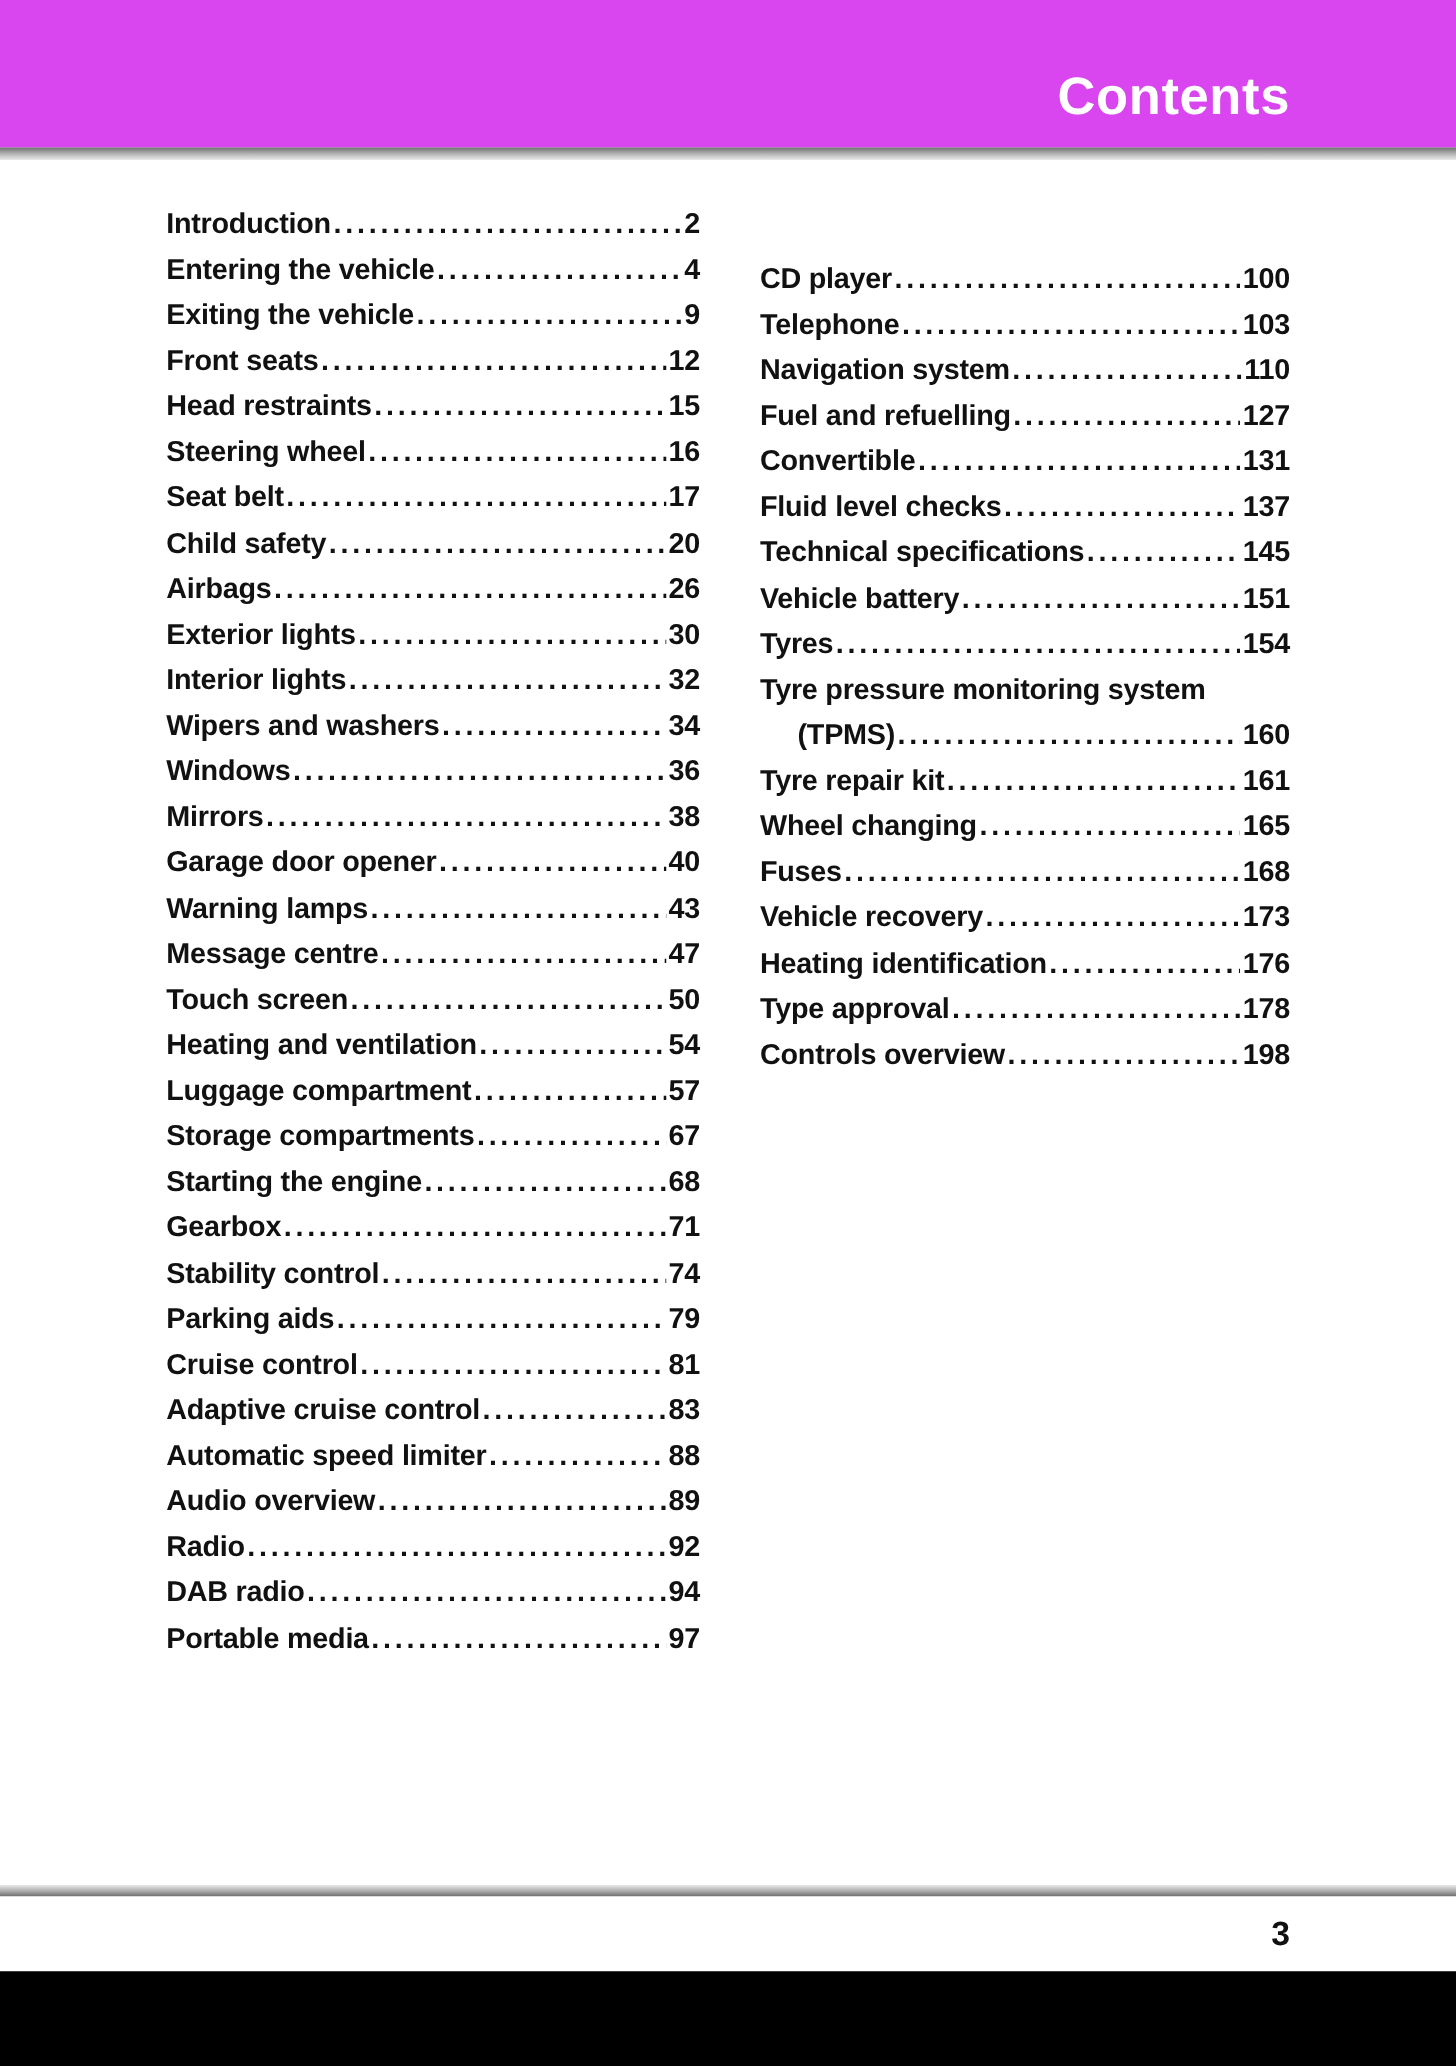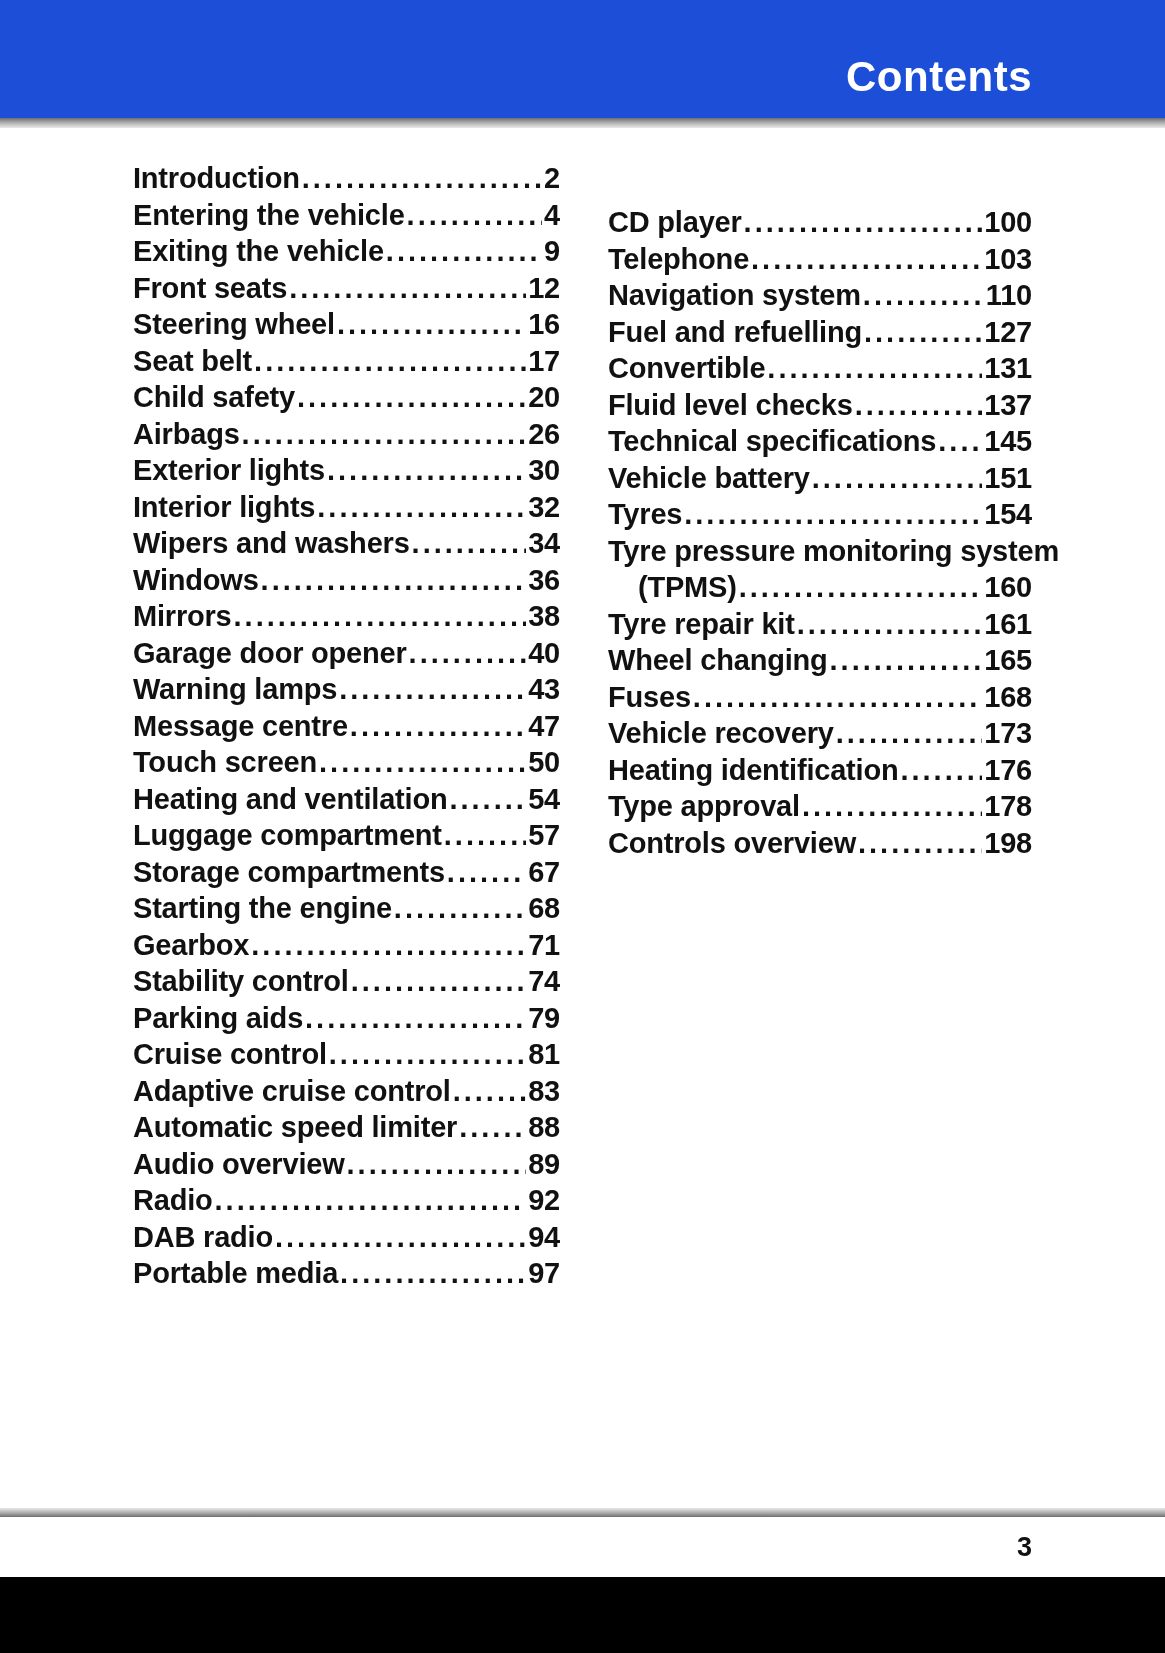--- a/index.html
+++ b/index.html
@@ -11,21 +11,21 @@
     width: 1165px;
     height: 1653px;
     background: #ffffff;
     overflow: hidden;
     margin: 0 auto;
   }
 
   
   .header {
     height: 118px;
-    background: #1d4ed8;
+    background: #d946ef;
     display: flex;
     justify-content: flex-end;
     align-items: flex-end;
     padding: 0 133px 20px 0;
   }
   .header-title {
     color: #ffffff;
     font-size: 42px;
     font-weight: bold;
     letter-spacing: 0.5px;
@@ -36,21 +36,21 @@
     background: linear-gradient(to bottom, #6f6f6f 0%, #b9b9b9 55%, #e9e9e9 100%);
   }
 
   
   .content {
     display: flex;
     padding: 32px 0 0 133px;
   }
   .toc-column {
     color: #111111;
-    font-size: 29px;
+    font-size: 23px;
     font-weight: bold;
     letter-spacing: -0.2px;
     line-height: 36.5px;
   }
   .toc-column-left  { width: 427px; margin-right: 48px; }
   .toc-column-right { width: 424px; margin-top: 44px; }
 
   .toc-row {
     display: flex;
     align-items: baseline;
@@ -123,20 +123,25 @@
           <span class="toc-title">Exiting the vehicle</span>
           <span class="toc-leader"></span>
           <span class="toc-page">9</span>
         </div>
         <div class="toc-row">
           <span class="toc-title">Front seats</span>
           <span class="toc-leader"></span>
           <span class="toc-page">12</span>
         </div>
         <div class="toc-row">
+          <span class="toc-title">Head restraints</span>
+          <span class="toc-leader"></span>
+          <span class="toc-page">15</span>
+        </div>
+        <div class="toc-row">
           <span class="toc-title">Steering wheel</span>
           <span class="toc-leader"></span>
           <span class="toc-page">16</span>
         </div>
         <div class="toc-row">
           <span class="toc-title">Seat belt</span>
           <span class="toc-leader"></span>
           <span class="toc-page">17</span>
         </div>
         <div class="toc-row">

